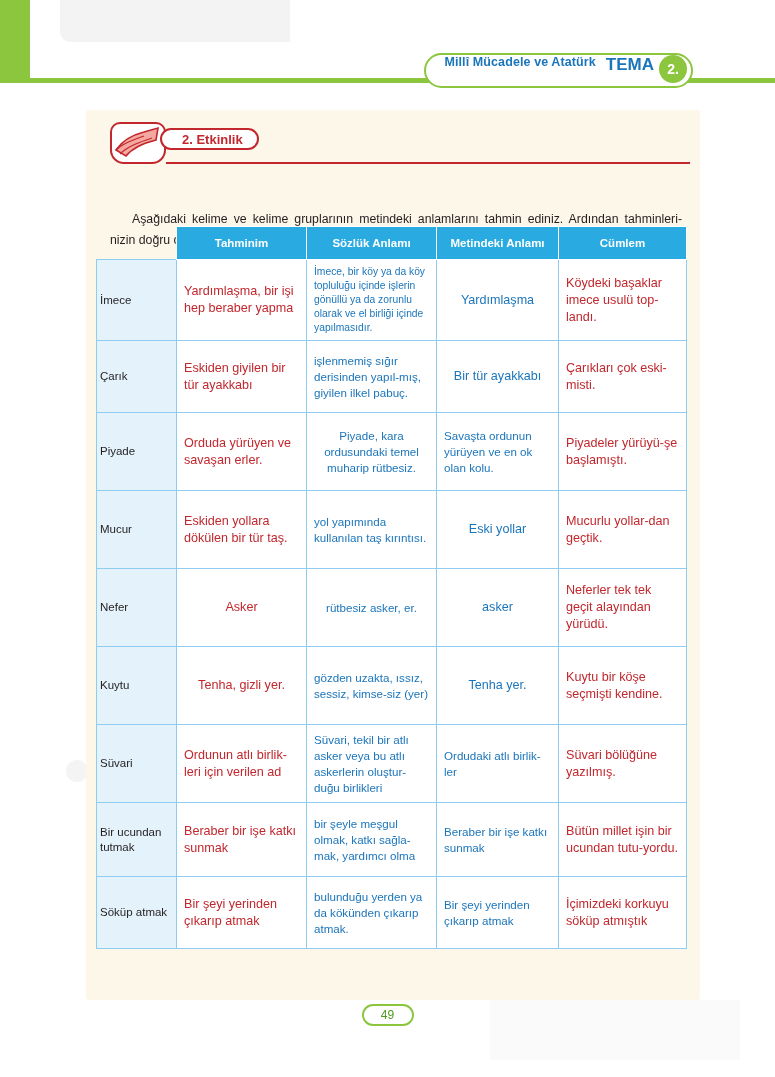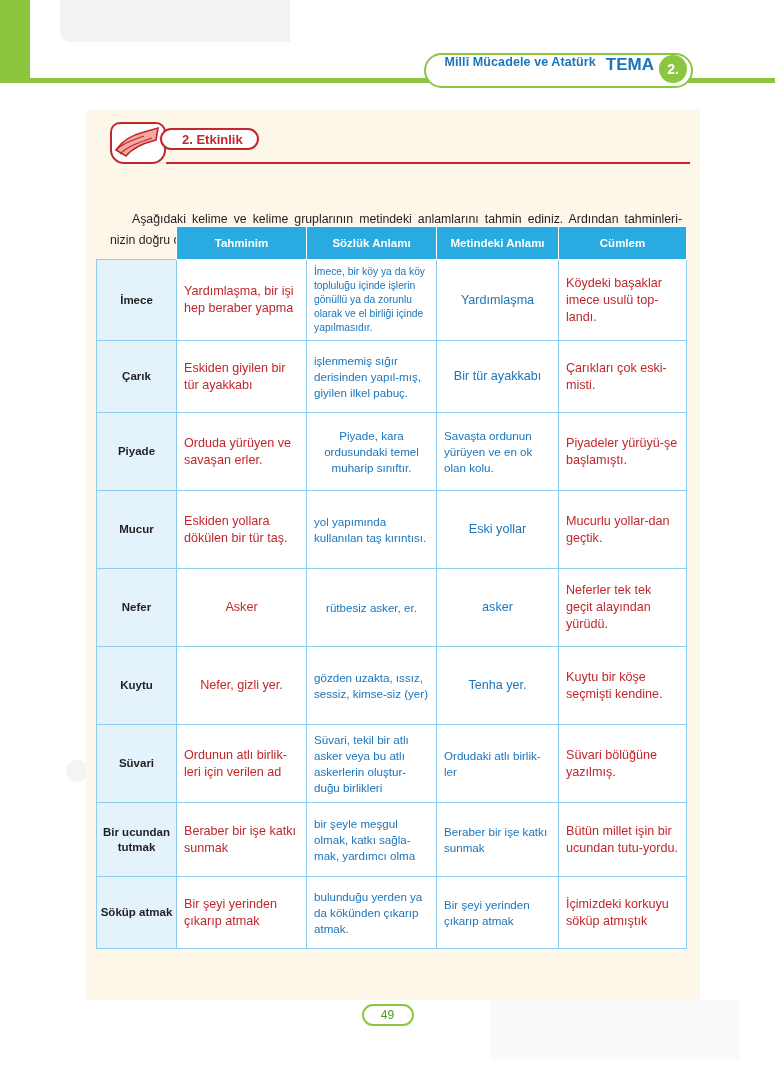--- a/index.html
+++ b/index.html
@@ -166,23 +166,22 @@
     border: none;
   }
   .vocab-table td {
     border: 1px solid #8ecdf0;
     vertical-align: middle;
     padding: 5px 7px;
     background: #ffffff;
   }
   .vocab-table td.word {
     background: #e3f2fb;
-    text-align: center;
     font-size: 11.5px;
-    font-weight: bold;
+    font-weight: normal;
     color: #231f20;
     padding: 4px 3px;
     line-height: 15px;
   }
   .vocab-table td.hand {
     font-family: "Liberation Sans", sans-serif;
     font-size: 12.6px;
     line-height: 17px;
     color: #1b75bb;
   }
@@ -296,41 +295,41 @@
     <tr style="height:72px">
       <td class="word">Çarık</td>
       <td class="hand red">Eskiden giyilen bir tür ayakkabı</td>
       <td class="hand mid">işlenmemiş sığır derisinden yapıl-mış, giyilen ilkel pabuç.</td>
       <td class="hand center">Bir tür ayakkabı</td>
       <td class="hand red">Çarıkları çok eski-misti.</td>
     </tr>
     <tr style="height:78px">
       <td class="word">Piyade</td>
       <td class="hand red">Orduda yürüyen ve savaşan erler.</td>
-      <td class="hand mid center">Piyade, kara ordusundaki temel muharip sınıftır.</td>
+      <td class="hand mid center">Piyade, kara ordusundaki temel muharip rütbesiz.</td>
       <td class="hand mid">Savaşta ordunun yürüyen ve en ok olan kolu.</td>
       <td class="hand red">Piyadeler yürüyü-şe başlamıştı.</td>
     </tr>
     <tr style="height:78px">
       <td class="word">Mucur</td>
       <td class="hand red">Eskiden yollara dökülen bir tür taş.</td>
       <td class="hand mid">yol yapımında kullanılan taş kırıntısı.</td>
       <td class="hand center">Eski yollar</td>
       <td class="hand red">Mucurlu yollar-dan geçtik.</td>
     </tr>
     <tr style="height:78px">
       <td class="word">Nefer</td>
       <td class="hand red center">Asker</td>
       <td class="hand mid center">rütbesiz asker, er.</td>
       <td class="hand center">asker</td>
       <td class="hand red">Neferler tek tek geçit alayından yürüdü.</td>
     </tr>
     <tr style="height:78px">
       <td class="word">Kuytu</td>
-      <td class="hand red center">Nefer, gizli yer.</td>
+      <td class="hand red center">Tenha, gizli yer.</td>
       <td class="hand mid">gözden uzakta, ıssız, sessiz, kimse-siz (yer)</td>
       <td class="hand center">Tenha yer.</td>
       <td class="hand red">Kuytu bir köşe seçmişti kendine.</td>
     </tr>
     <tr style="height:78px">
       <td class="word">Süvari</td>
       <td class="hand red">Ordunun atlı birlik-leri için verilen ad</td>
       <td class="hand mid">Süvari, tekil bir atlı asker veya bu atlı askerlerin oluştur-duğu birlikleri</td>
       <td class="hand mid">Ordudaki atlı birlik-ler</td>
       <td class="hand red">Süvari bölüğüne yazılmış.</td>

